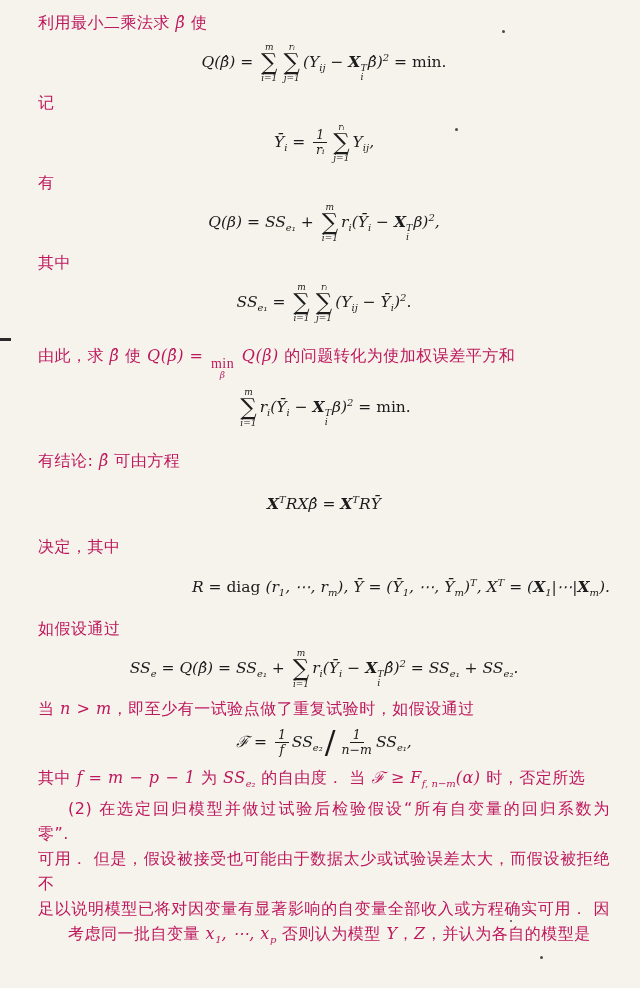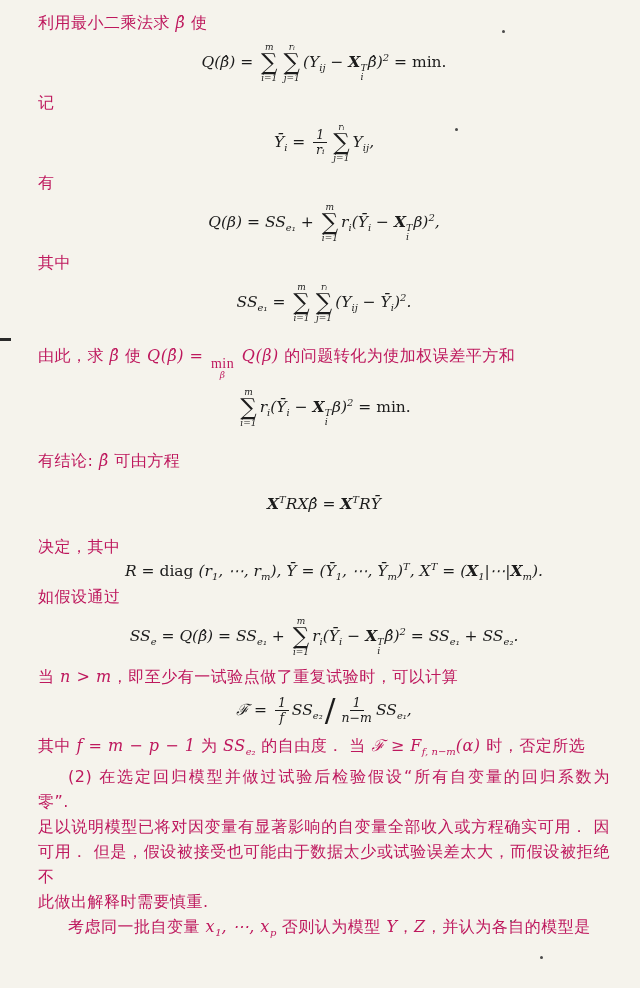--- a/index.html
+++ b/index.html
@@ -26,21 +26,21 @@
   .line .tk-i, .line .tk-b { font-family:"DejaVu Serif", serif; font-style:italic; }
   
   .fm {
     display:block;
     text-align:center;
     font-family:"DejaVu Serif", serif;
     font-size:15.5px;
     margin:7px 0;
     white-space:nowrap;
   }
-  .fm.wide { text-align:center; padding-left:20px; margin:2px 0; }
+  .fm.wide { text-align:right; padding-left:20px; margin:18px 0; }
   .fm.sm { margin:21px 0; }
   .tk-i { font-style:italic; font-family:"DejaVu Serif", serif; }
   .tk-b { font-style:italic; font-weight:bold; font-family:"DejaVu Serif", serif; }
   .tk-t { font-style:normal; }
   .tk-sub {
     font-size:10px; font-style:italic; font-family:"DejaVu Serif", serif;
     vertical-align:-4px; letter-spacing:0;
   }
   .tk-sup {
     font-size:10px; font-style:italic; font-family:"DejaVu Serif", serif;
@@ -146,34 +146,33 @@
     <div class="fm wide"><span class="tk-i">R</span><span class="tk-i"> = </span><span class="tk-t">diag </span><span class="tk-i">(r</span><span class="tk-sub">1</span><span class="tk-i">, ⋯, </span><span class="tk-i">r</span><span class="tk-sub">m</span><span class="tk-i">),  </span><span class="tk-i">Ȳ</span><span class="tk-i"> = (Ȳ</span><span class="tk-sub">1</span><span class="tk-i">, ⋯, </span><span class="tk-i">Ȳ</span><span class="tk-sub">m</span><span class="tk-i">)</span><span class="tk-sup">T</span><span class="tk-i">,  </span><span class="tk-i">X</span><span class="tk-sup">T</span><span class="tk-i"> = (</span><span class="tk-b">X</span><span class="tk-sub">1</span><span class="tk-i">|⋯|</span><span class="tk-b">X</span><span class="tk-sub">m</span><span class="tk-i">).</span></div>
     <div class="line"><span class="tk-t">如假设通过</span></div>
     <div class="fm"><span class="tk-i">SS</span><span class="tk-sub">e</span><span class="tk-i"> = </span><span class="tk-i">Q(β̂) = </span><span class="tk-i">SS</span><span class="tk-sub">e₁</span><span class="tk-i"> + </span><span class="tk-sum">
         <span class="sum-up">m</span>
         <span class="sum-sg">∑</span>
         <span class="sum-lo">i=1</span>
       </span><span class="tk-i">r</span><span class="tk-sub">i</span><span class="tk-i">(</span><span class="tk-i">Ȳ</span><span class="tk-sub">i</span><span class="tk-i"> − </span><span class="tk-b">X</span><span class="tk-stk">
         <span class="stk-up">T</span>
         <span class="stk-dn">i</span>
       </span><span class="tk-i">β̂)</span><span class="tk-sup">2</span><span class="tk-i"> = </span><span class="tk-i">SS</span><span class="tk-sub">e₁</span><span class="tk-i"> + </span><span class="tk-i">SS</span><span class="tk-sub">e₂</span><span class="tk-i">.</span></div>
-    <div class="line"><span class="tk-t">当 </span><span class="tk-i">n</span><span class="tk-i"> &gt; </span><span class="tk-i">m</span><span class="tk-t">，即至少有一试验点做了重复试验时，可以计算</span></div>
+    <div class="line"><span class="tk-t">当 </span><span class="tk-i">n</span><span class="tk-i"> &gt; </span><span class="tk-i">m</span><span class="tk-t">，即至少有一试验点做了重复试验时，如假设通过</span></div>
     <div class="fm"><span class="tk-i">ℱ = </span><span class="tk-frac">
         <span class="frac-n">1</span>
         <span class="frac-d">f</span>
       </span><span class="tk-i">SS</span><span class="tk-sub">e₂</span><span class="tk-sl">/</span><span class="tk-frac">
         <span class="frac-n">1</span>
         <span class="frac-d">n−m</span>
       </span><span class="tk-i">SS</span><span class="tk-sub">e₁</span><span class="tk-i">,</span></div>
     <div class="line"><span class="tk-t">其中 </span><span class="tk-i">f</span><span class="tk-i"> = </span><span class="tk-i">m</span><span class="tk-i"> − </span><span class="tk-i">p</span><span class="tk-i"> − 1</span><span class="tk-t"> 为 </span><span class="tk-i">SS</span><span class="tk-sub">e₂</span><span class="tk-t"> 的自由度． 当 </span><span class="tk-i">ℱ</span><span class="tk-i"> ≥ </span><span class="tk-i">F</span><span class="tk-sub">f, n−m</span><span class="tk-i">(α)</span><span class="tk-t"> 时，否定所选</span></div>
     <div class="line indent stretch"><span class="tk-t">(2) 在选定回归模型并做过试验后检验假设“所有自变量的回归系数为</span></div>
     <div class="line"><span class="tk-t">零”.</span></div>
+    <div class="line stretch"><span class="tk-t">可用． 但是，假设被接受也可能由于数据太少或试验误差太大，而假设被拒绝不</span></div>
     <div class="line stretch"><span class="tk-t">足以说明模型已将对因变量有显著影响的自变量全部收入或方程确实可用． 因</span></div>
-    <div class="line stretch"><span class="tk-t">可用． 但是，假设被接受也可能由于数据太少或试验误差太大，而假设被拒绝不</span></div>
-    <div class="line"><span class="tk-t">此做出解释时需要慎重.</span></div>
     <div class="line indent"><span class="tk-t">考虑同一批自变量 </span><span class="tk-i">x</span><span class="tk-sub">1</span><span class="tk-i">, ⋯, </span><span class="tk-i">x</span><span class="tk-sub">p</span><span class="tk-t"> 否则认为模型 </span><span class="tk-i">Y</span><span class="tk-t">，</span><span class="tk-i">Z</span><span class="tk-t">，并认为各自的模型是</span></div>
   </div>
 
 <div class="margin-dash"></div>
 <div class="speck s1"></div>
 <div class="speck s2"></div>
 <div class="speck s3"></div>
 <div class="speck s4"></div>
 
 </body></html>

